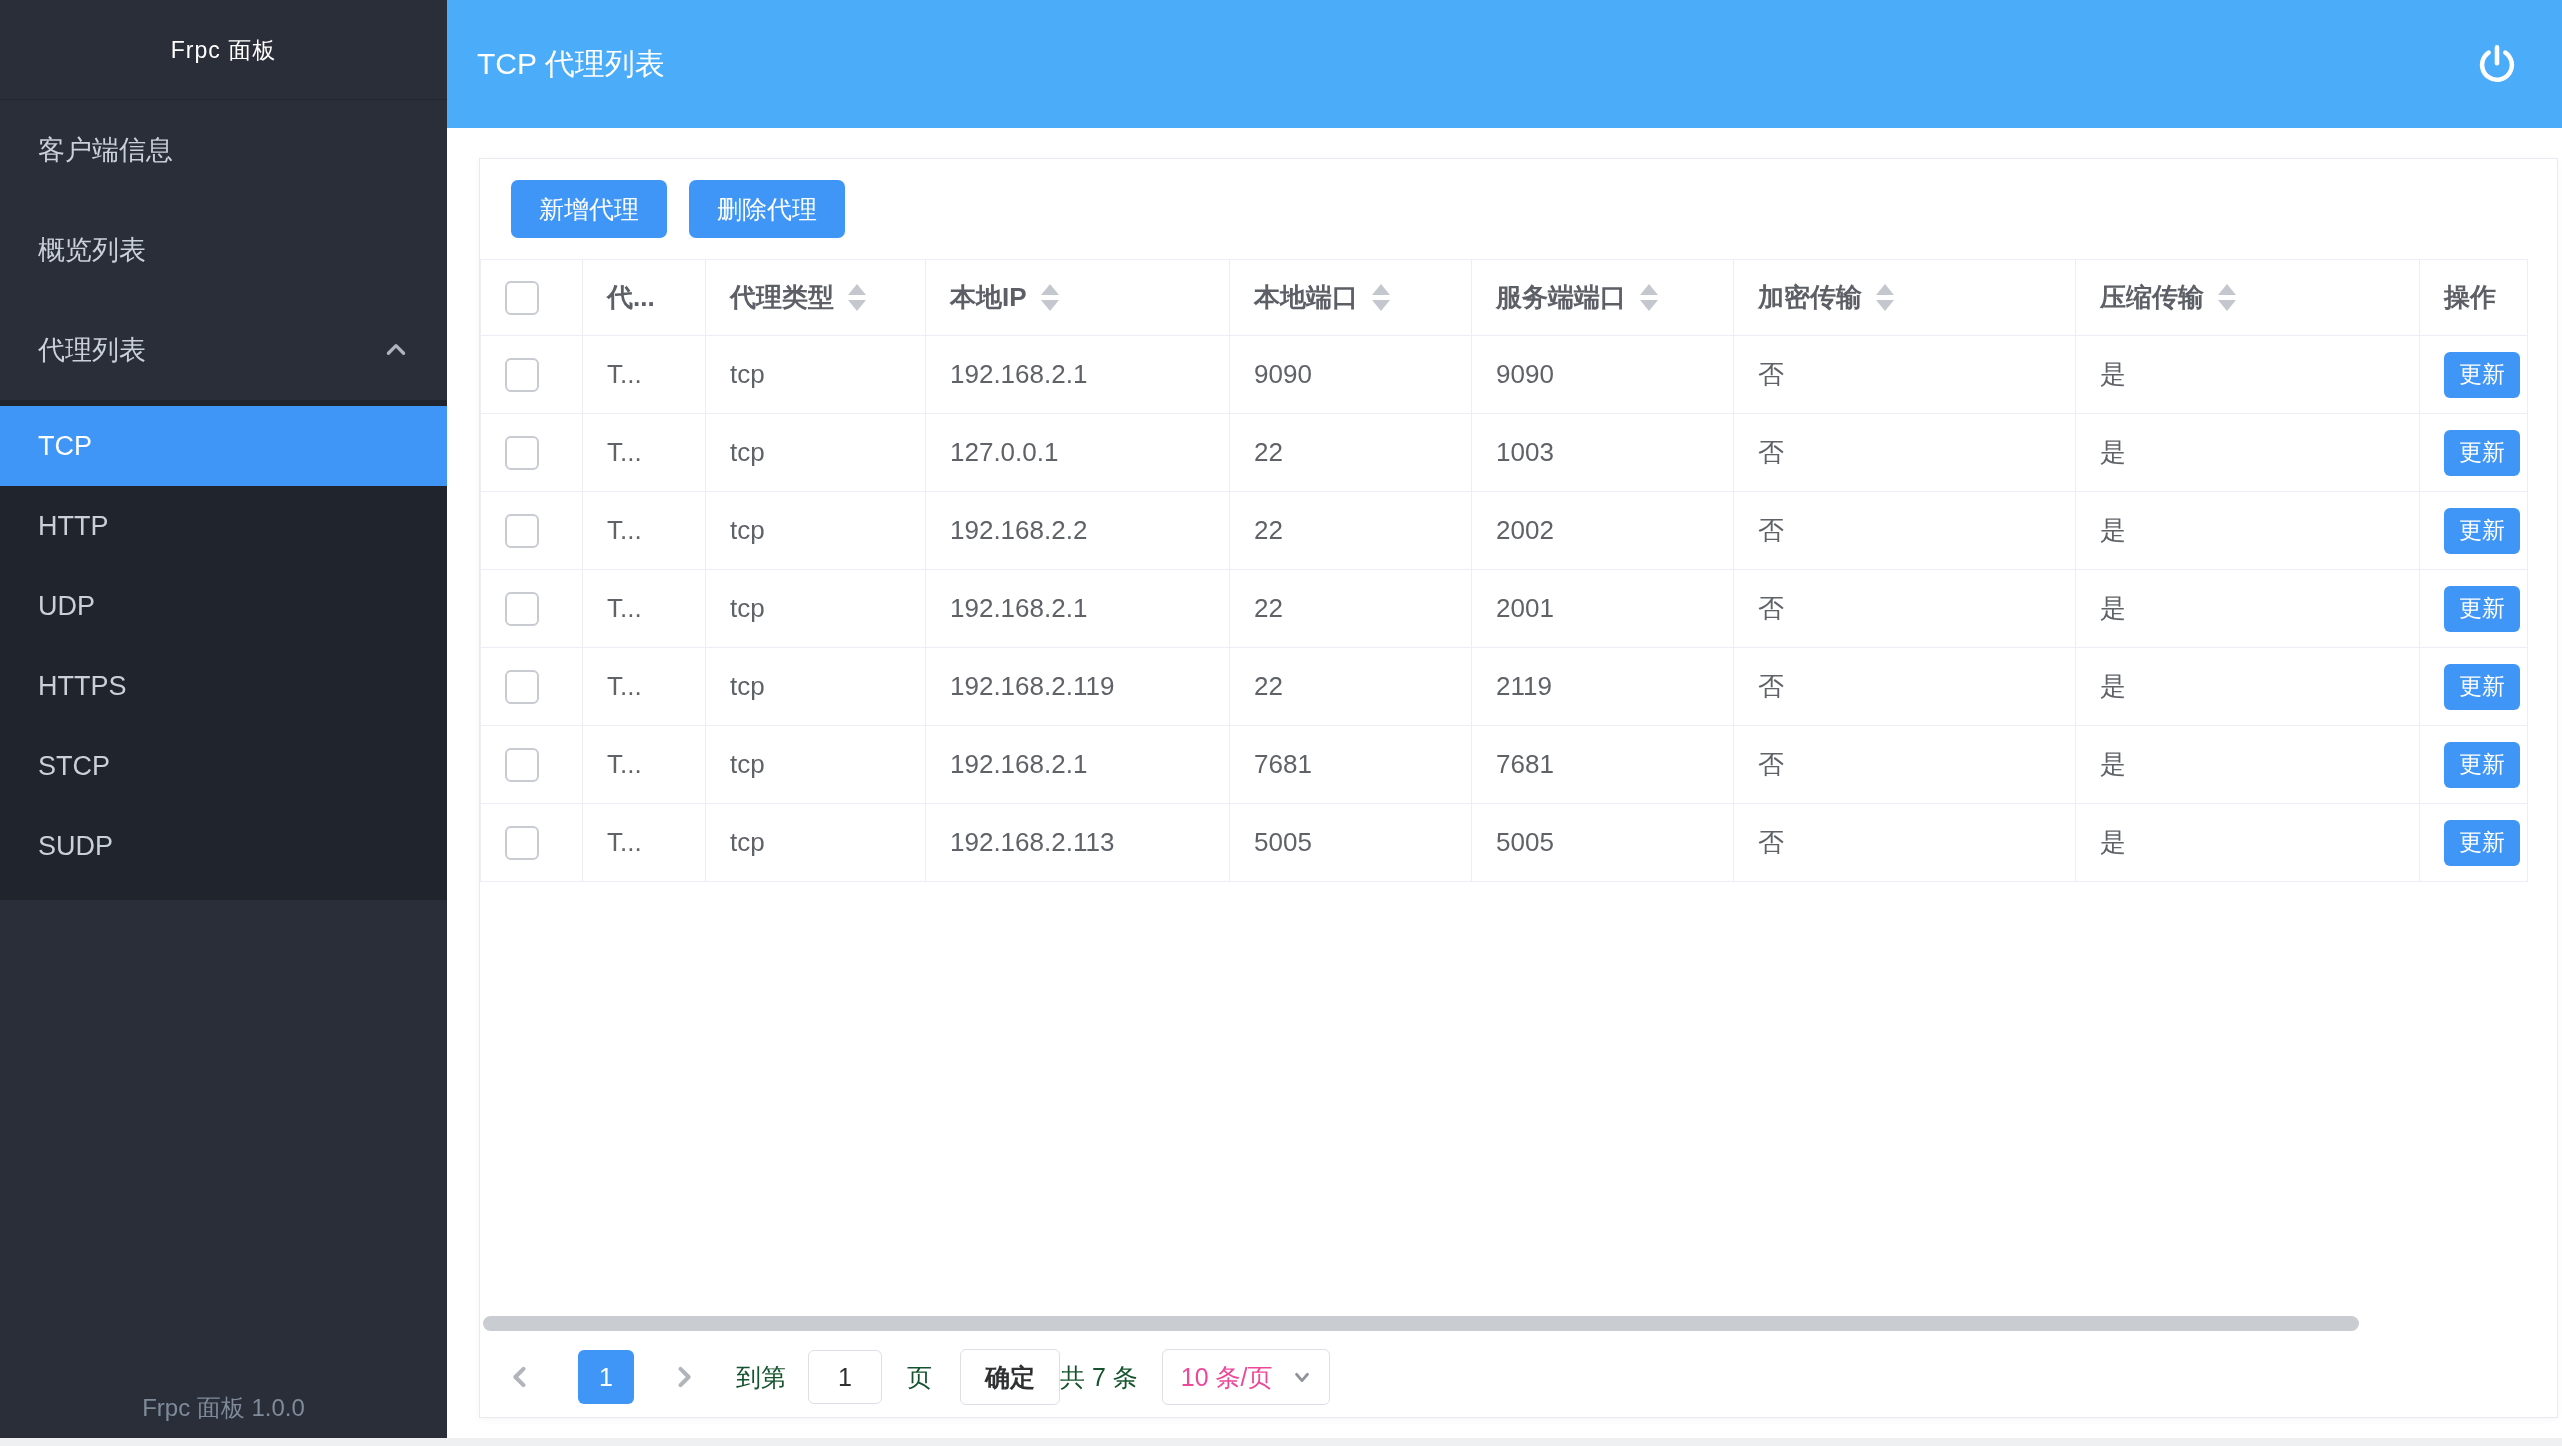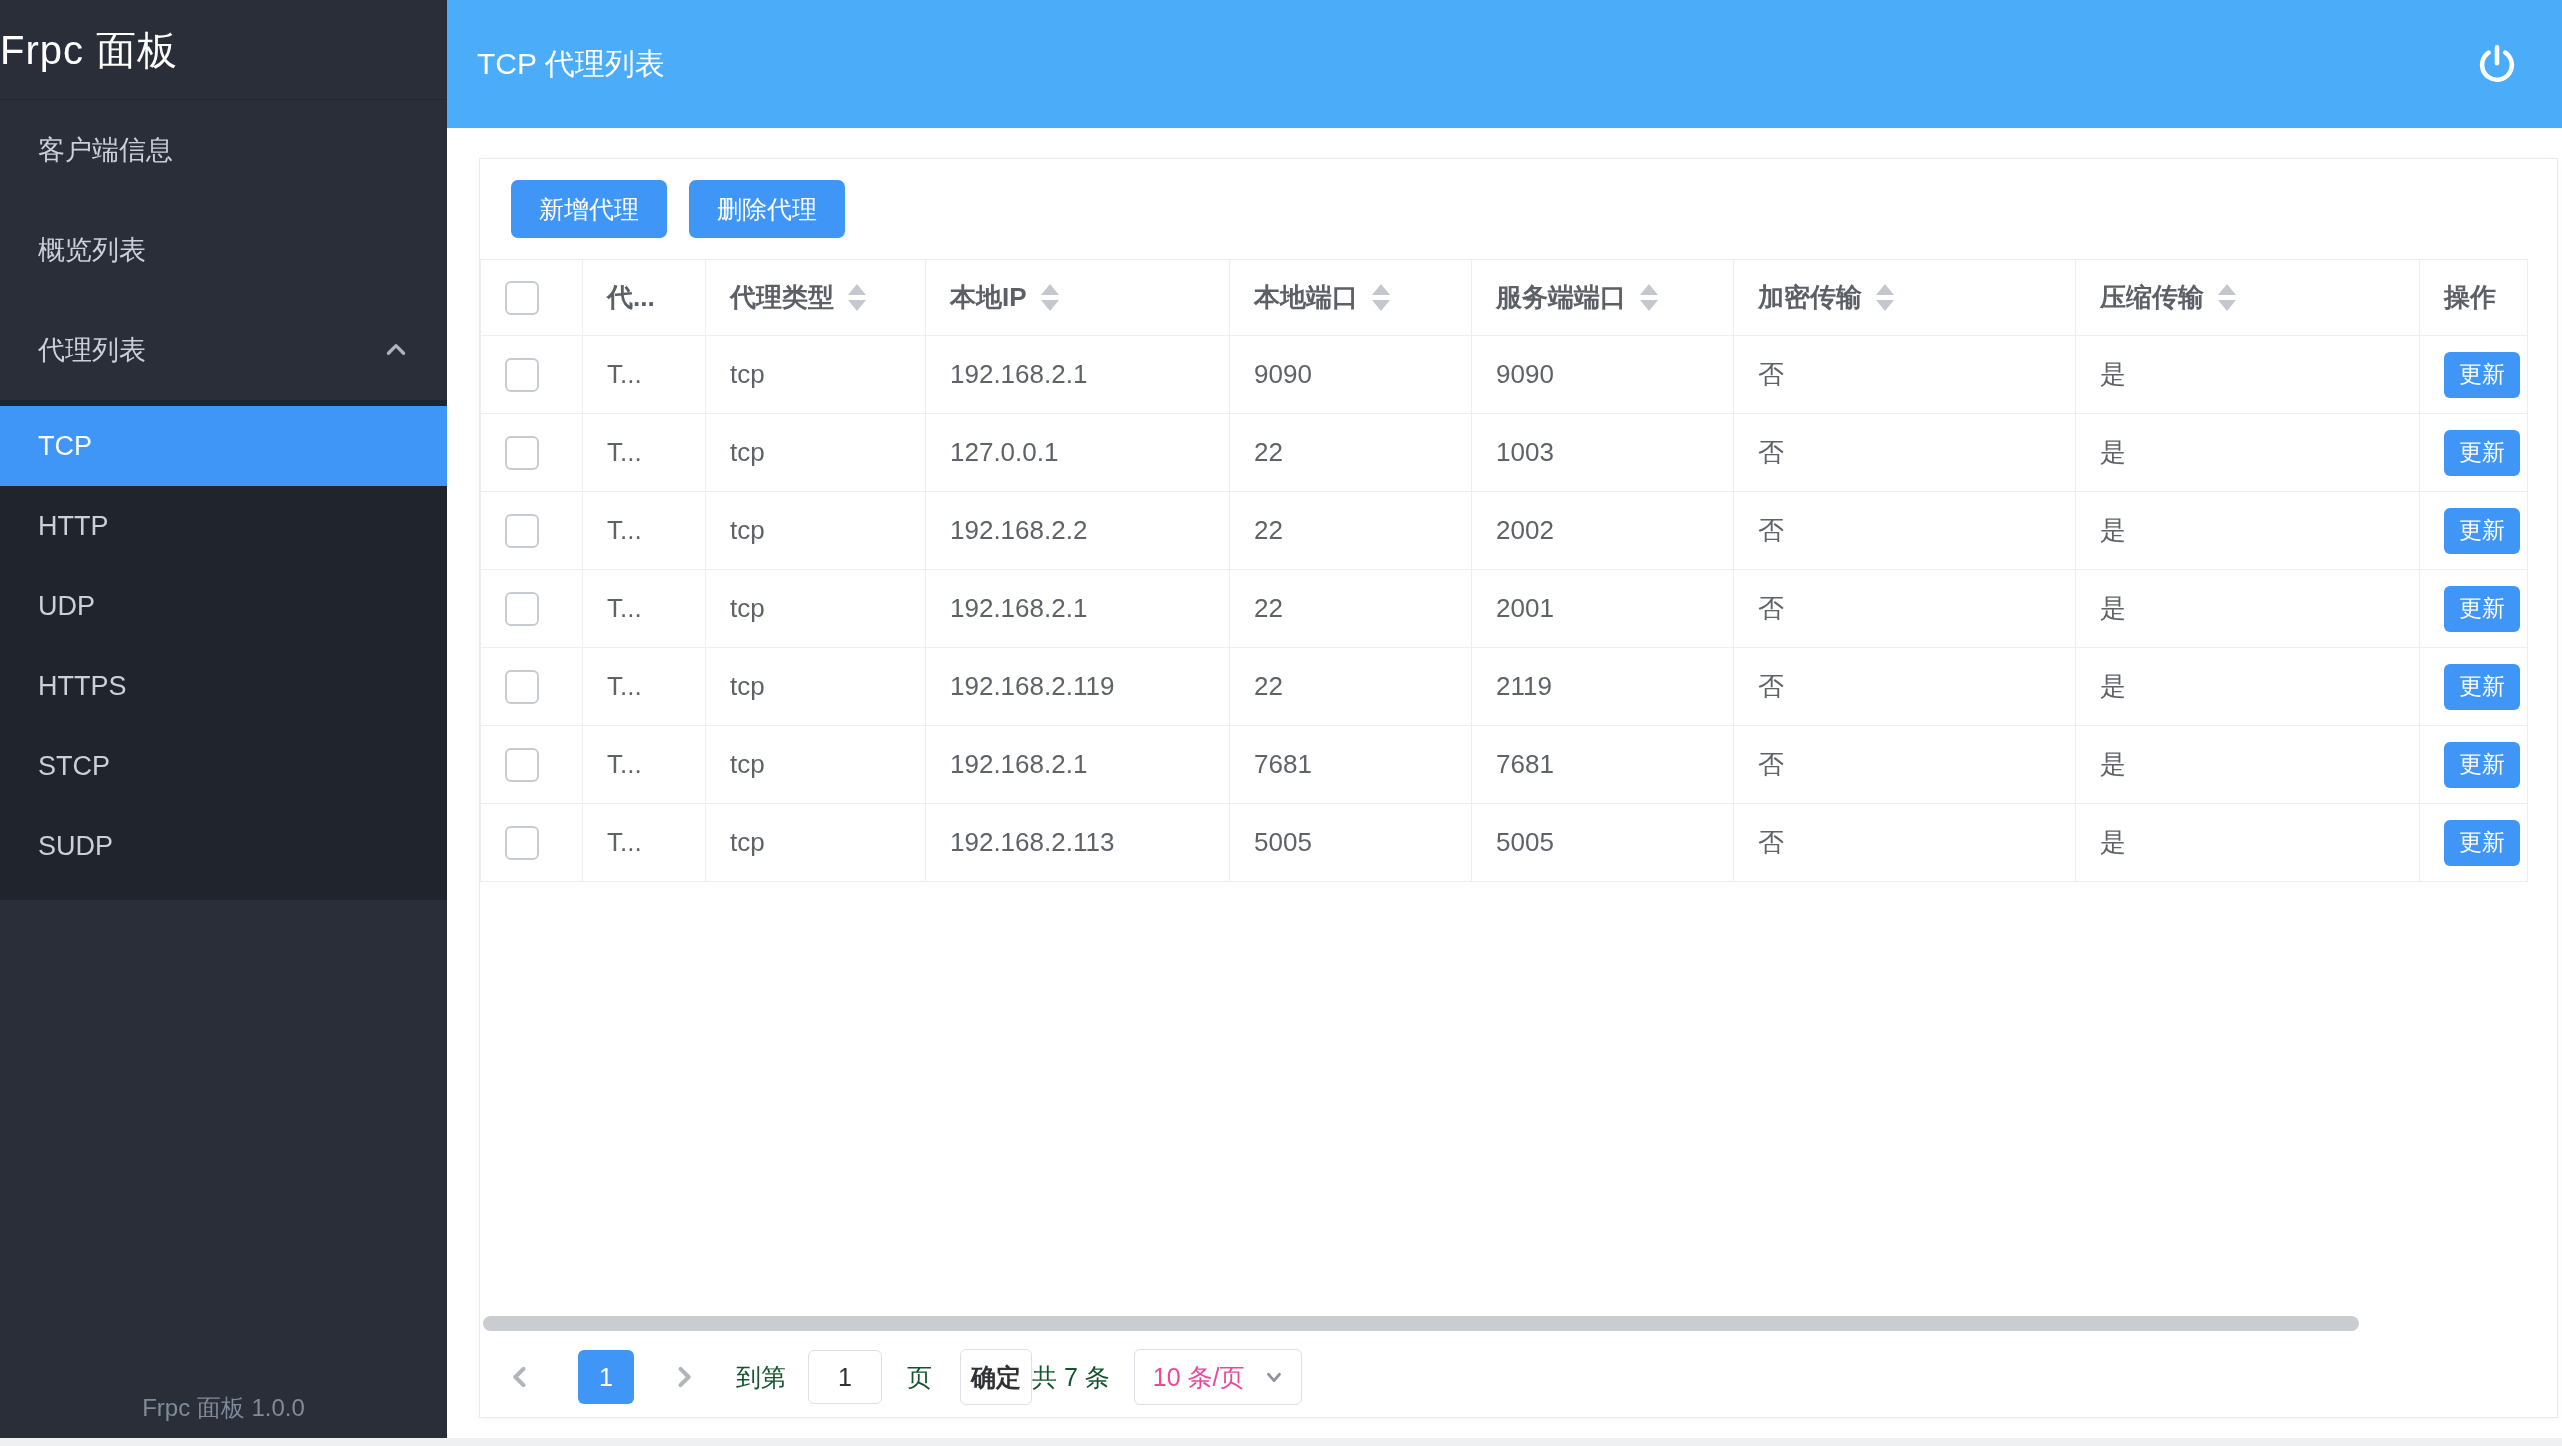--- a/index.html
+++ b/index.html
@@ -2,21 +2,21 @@
 <html><head>
 <meta charset="utf-8">
 <style>
   * { margin:0; padding:0; box-sizing:border-box; }
   html,body { width:2562px; height:1446px; overflow:hidden; }
   body { font-family:"Liberation Sans","DejaVu Sans",sans-serif; background:#fff; }
   .shell { display:flex; width:2562px; height:1438px; }
 
   
   .sidebar { width:447px; height:1438px; background:#2a2e38; flex:0 0 447px; position:relative; }
-  .sidebar-title { height:100px; line-height:100px; color:#fff; font-size:40px;
+  .sidebar-title { height:100px; line-height:100px; text-align:center; color:#fff; font-size:23px;
                    border-bottom:1px solid #23272f; letter-spacing:1px; }
   .menu-item { height:100px; display:flex; align-items:center; padding:0 38px; color:#cad0d9;
                font-size:27px; cursor:pointer; justify-content:space-between; }
   .submenu { background:#20242c; padding:6px 0 14px 0; }
   .submenu-item { height:80px; display:flex; align-items:center; padding:0 38px; color:#cad0d9;
                   font-size:27px; cursor:pointer; }
   .submenu-item.active { background:#3f96f7; color:#fff; }
   .sidebar-footer { position:absolute; bottom:14px; width:100%; text-align:center;
                     color:#7f8b9b; font-size:24px; }
   .chev-up { width:26px; height:26px; }
@@ -68,21 +68,21 @@
   .pg-chevron svg { width:28px; height:28px; display:block; }
   .pg-chevron polyline { fill:none; stroke:#b1b5bb; stroke-width:3.5; stroke-linecap:round; stroke-linejoin:round; }
   .pg-page { width:56px; height:54px; margin-left:42px; background:#3f96f7; color:#fff; border:none;
              border-radius:6px; font-size:25px; cursor:pointer; }
   .pg-next { margin-left:36px; }
   .pg-text { color:#14532d; font-size:25px; }
   .pg-jump-label { margin-left:36px; }
   .pg-input { width:74px; height:54px; margin-left:22px; border:1px solid #dcdfe6; border-radius:6px;
               text-align:center; font-size:25px; color:#303133; }
   .pg-page-word { margin-left:25px; }
-  .pg-confirm { margin-left:28px; width:72px; height:56px; background:#fff; border:1px solid #dcdfe6;
+  .pg-confirm { margin-left:28px; width:100px; height:56px; background:#fff; border:1px solid #dcdfe6;
                 border-radius:6px; font-size:25px; color:#303133; font-weight:bold; cursor:pointer;
                 font-family:"Liberation Sans","DejaVu Sans",sans-serif; }
   .pg-total { }
   .pg-sizer { margin-left:24px; width:168px; height:56px; border:1px solid #dcdfe6; border-radius:6px;
               background:#fff; display:inline-flex; align-items:center; justify-content:space-between;
               padding:0 16px 0 18px; font-size:25px; color:#ec4899; cursor:pointer; }
   .pg-sizer svg { width:22px; height:22px; }
   .pg-sizer polyline { fill:none; stroke:#909399; stroke-width:3; stroke-linecap:round; stroke-linejoin:round; }
 
   .bottom-strip { width:2562px; height:8px; background:#eef0f2; }

